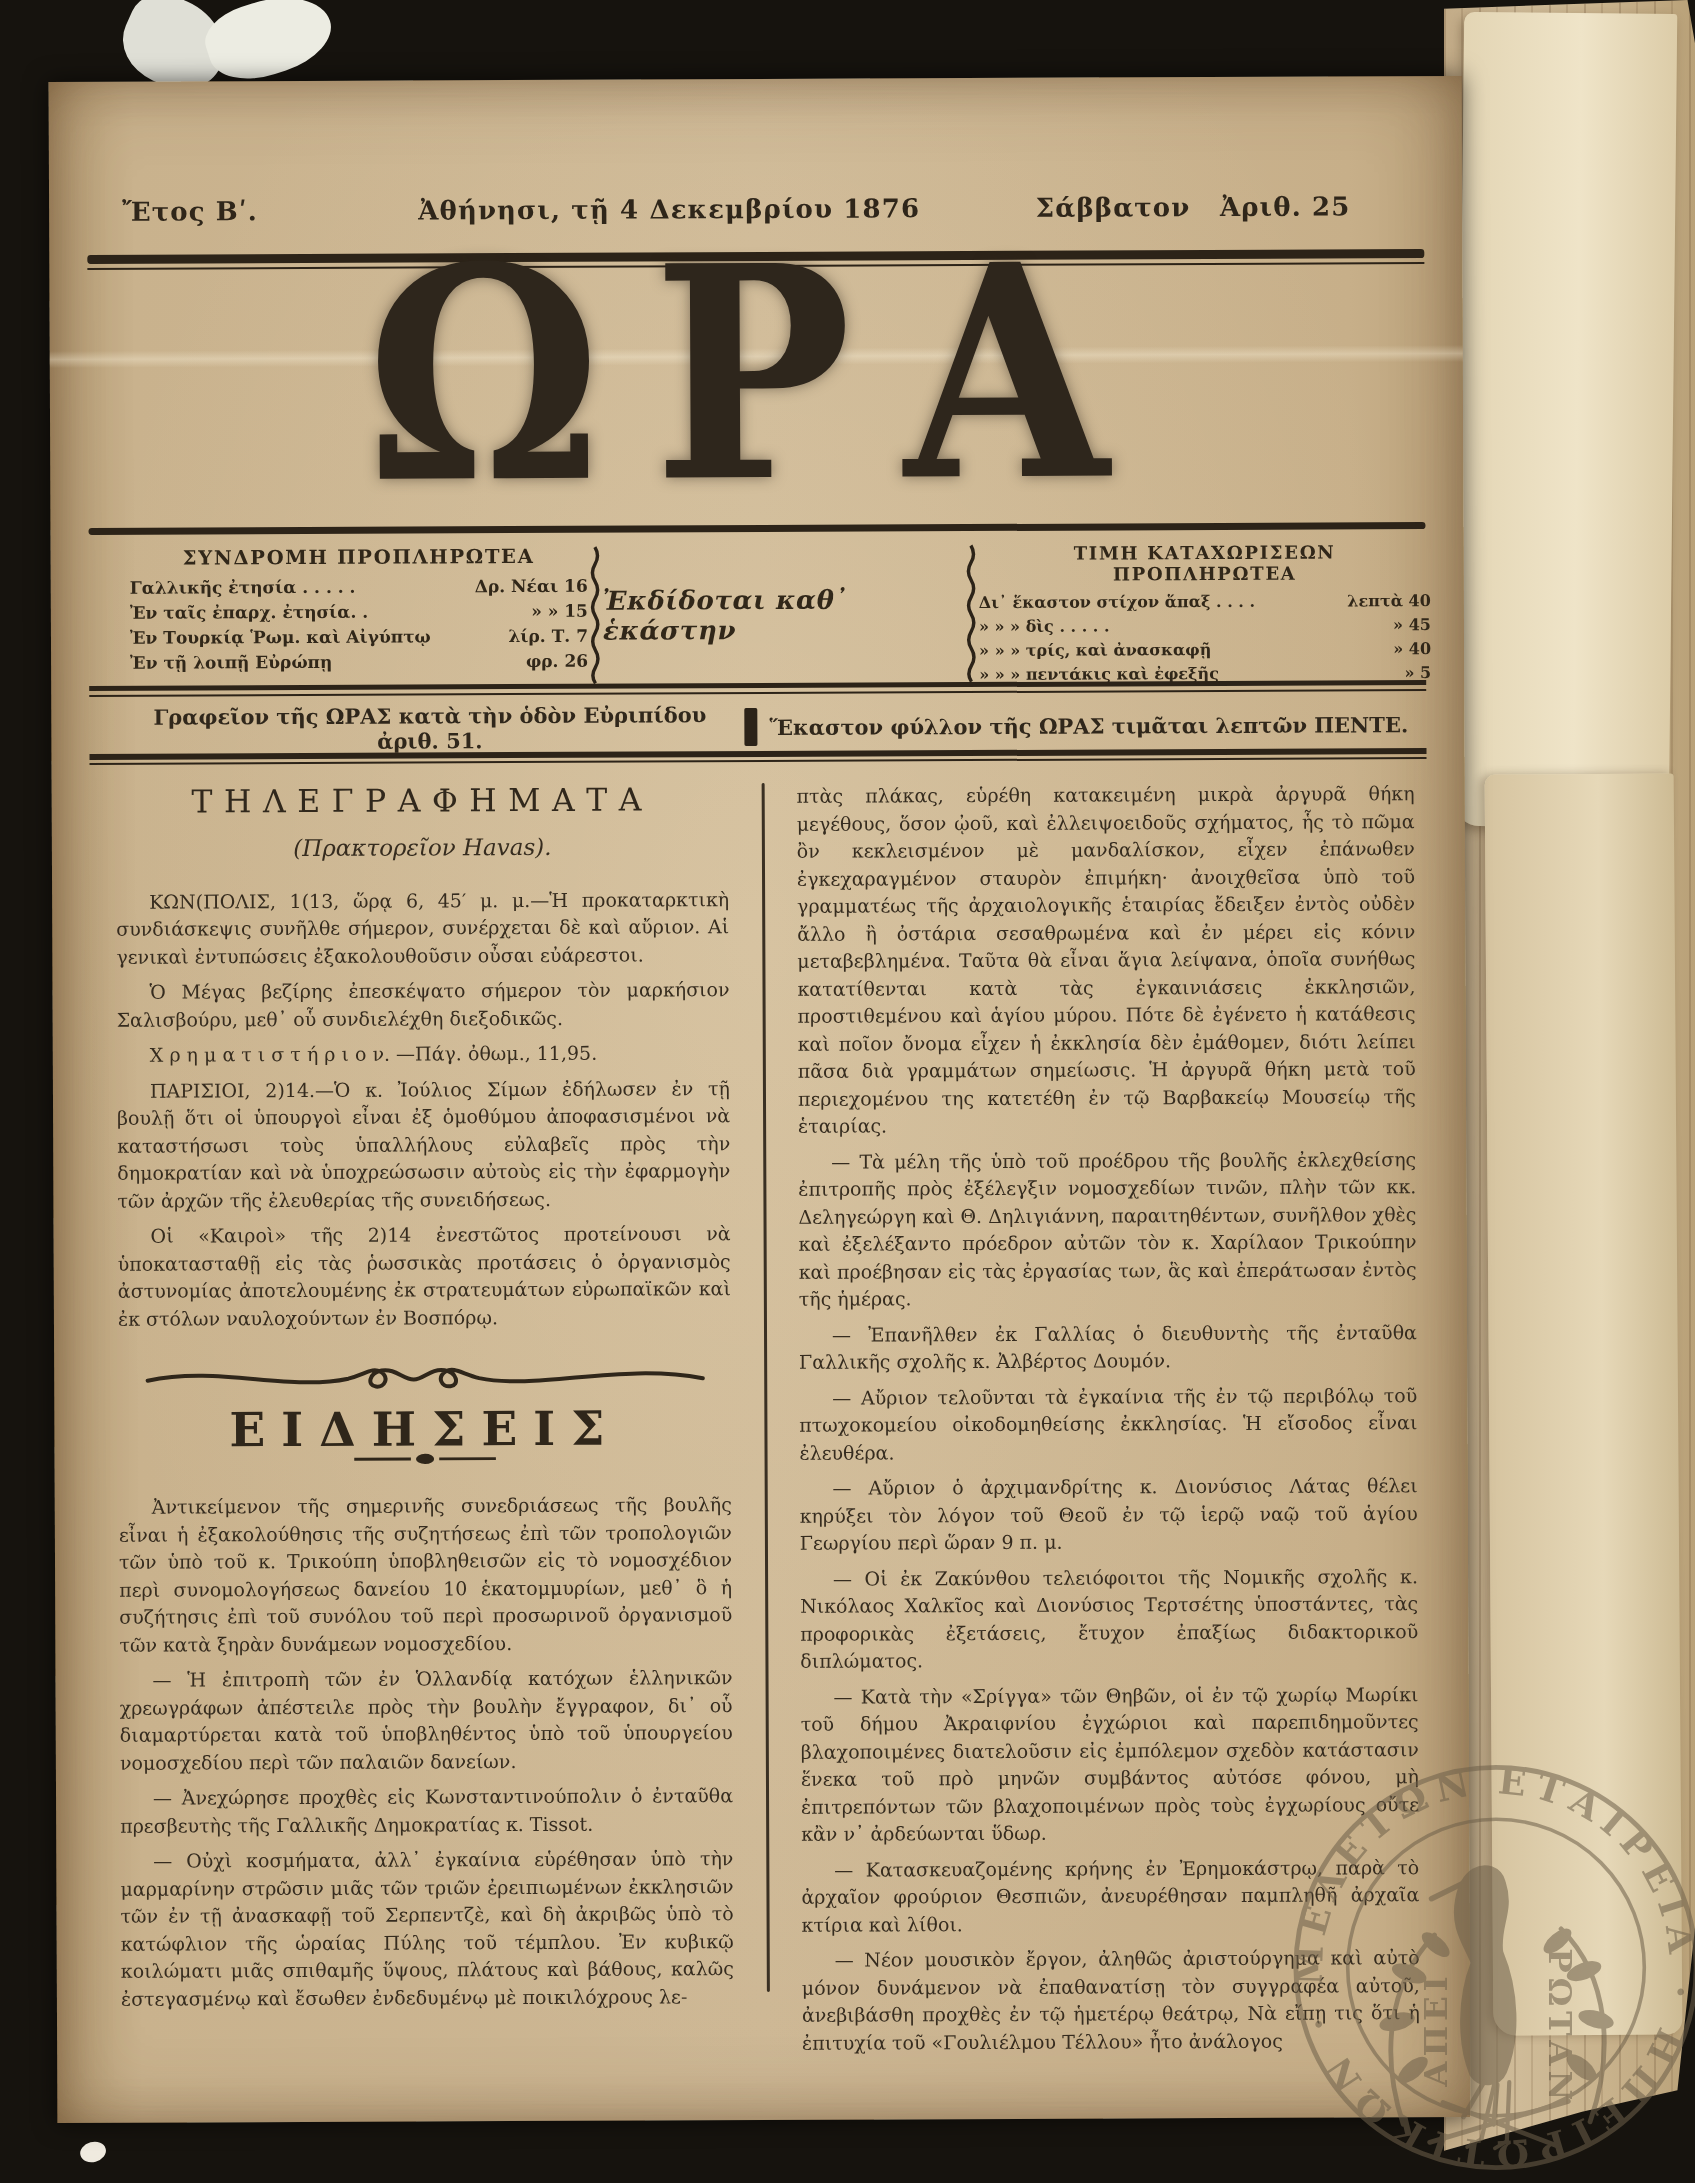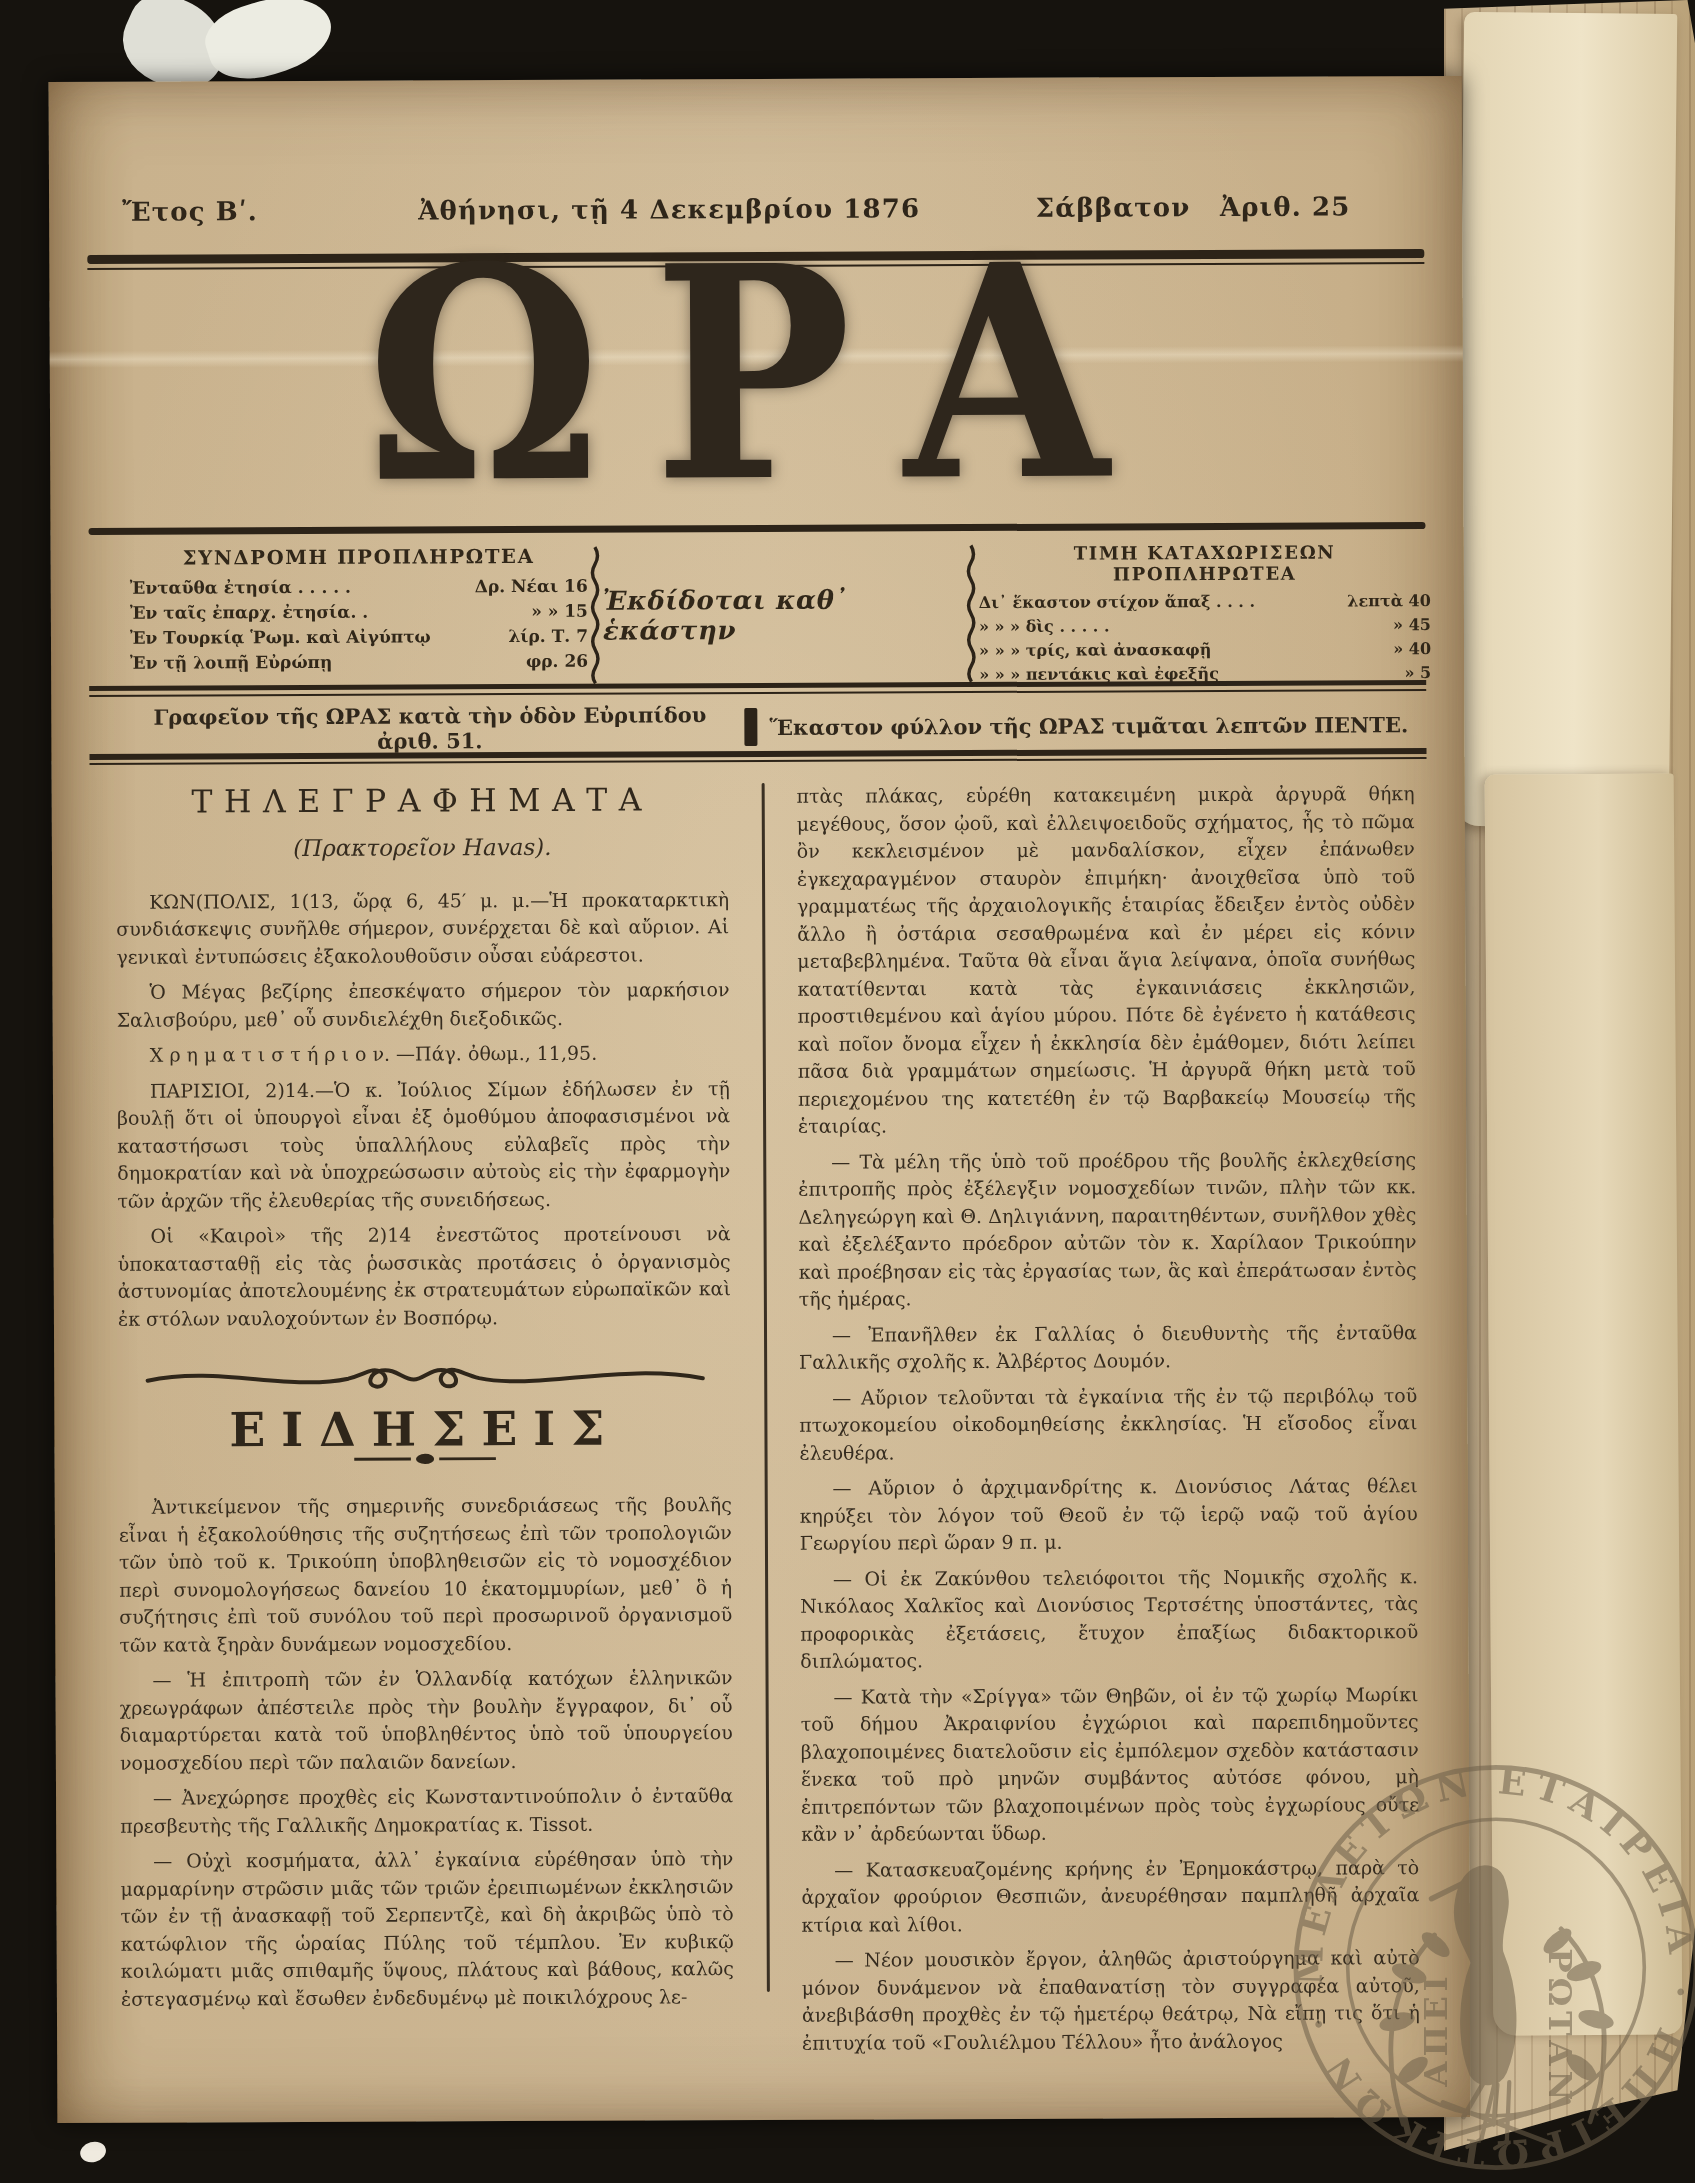--- a/index.html
+++ b/index.html
@@ -115,21 +115,21 @@
 
   <div class="masthead">ΩΡΑ</div>
 
   <div class="rule r2"></div>
 
   <div class="info-row">
     <div class="ibox left">
       <div class="ititle">ΣΥΝΔΡΟΜΗ ΠΡΟΠΛΗΡΩΤΕΑ</div>
       <div>
           <div class="rate-row">
-          <span class="rate-label">Ἐνταῦθα ἐτησία  .  .  .  .  .</span>
+          <span class="rate-label">Γαλλικῆς ἐτησία  .  .  .  .  .</span>
           <span class="rate-value">Δρ. Νέαι 16</span>
         </div>
           <div class="rate-row">
           <span class="rate-label">Ἐν ταῖς ἐπαρχ. ἐτησία.   .</span>
           <span class="rate-value">»   »   15</span>
         </div>
           <div class="rate-row">
           <span class="rate-label">Ἐν Τουρκίᾳ Ῥωμ. καὶ Αἰγύπτῳ</span>
           <span class="rate-value">λίρ. Τ. 7</span>
         </div>

